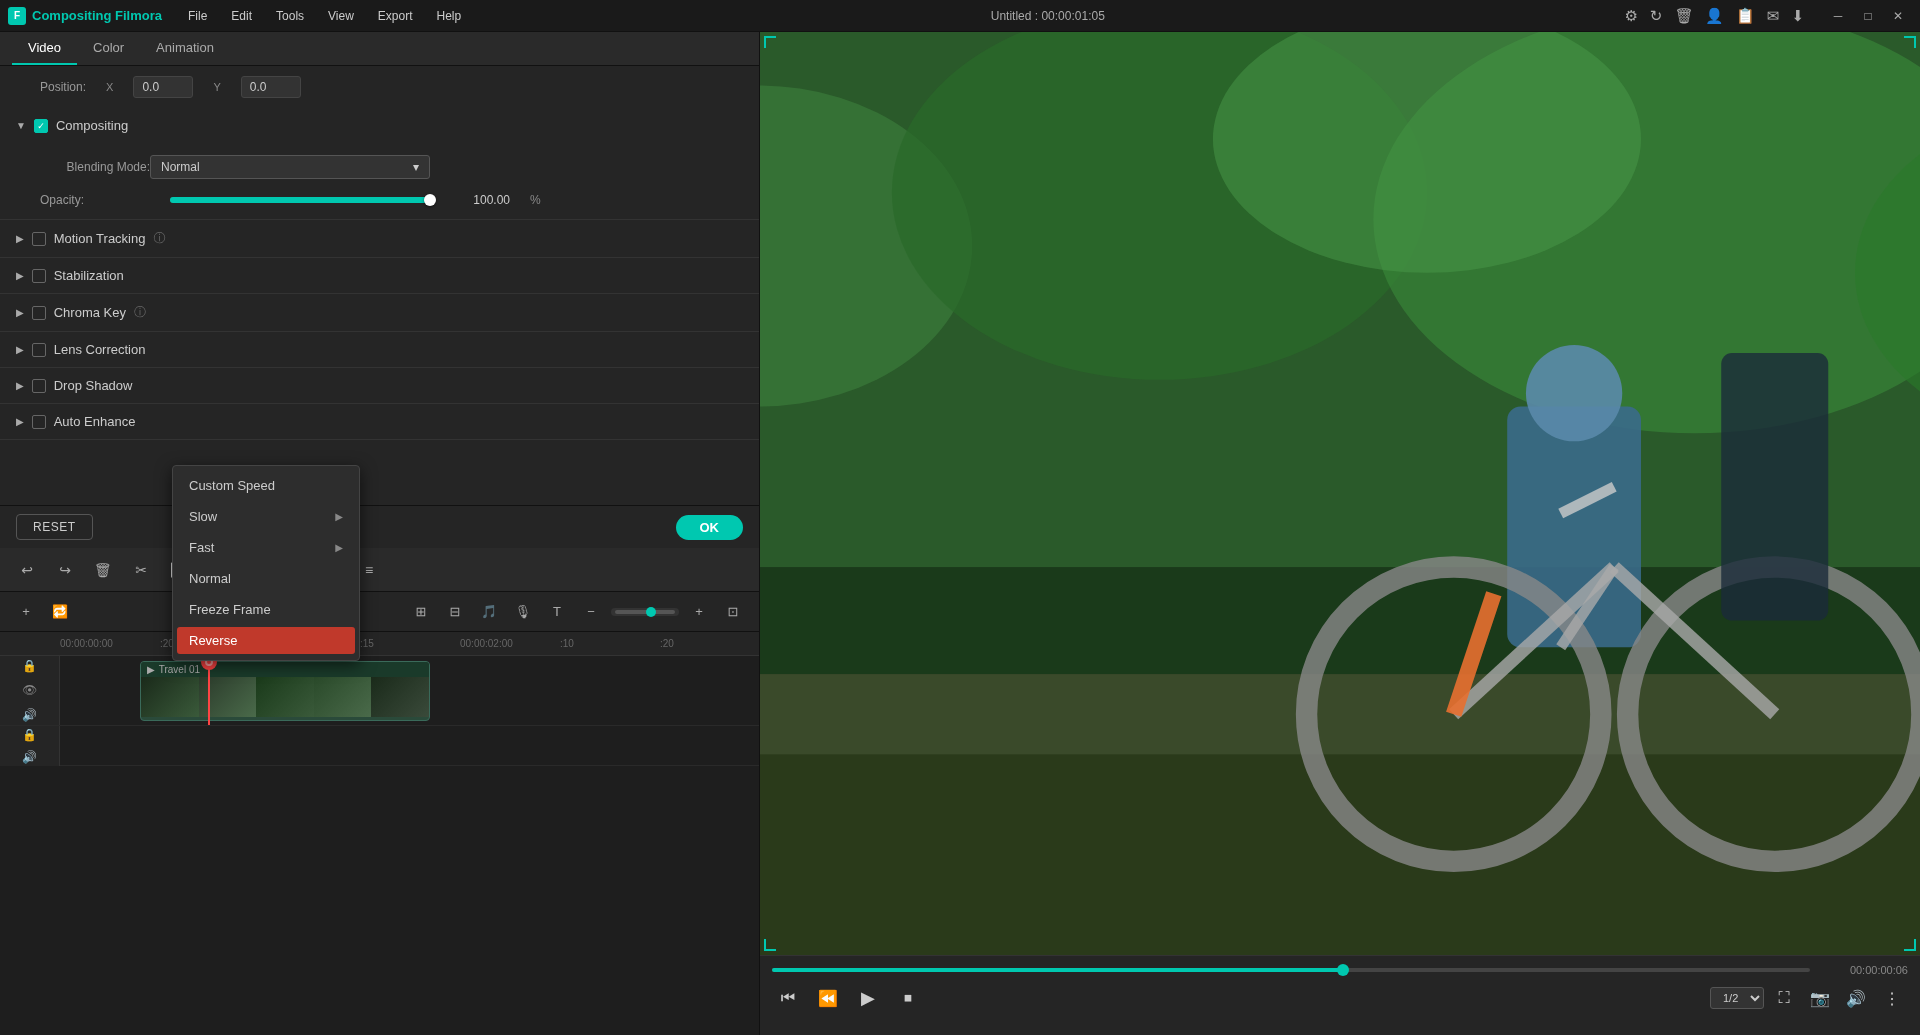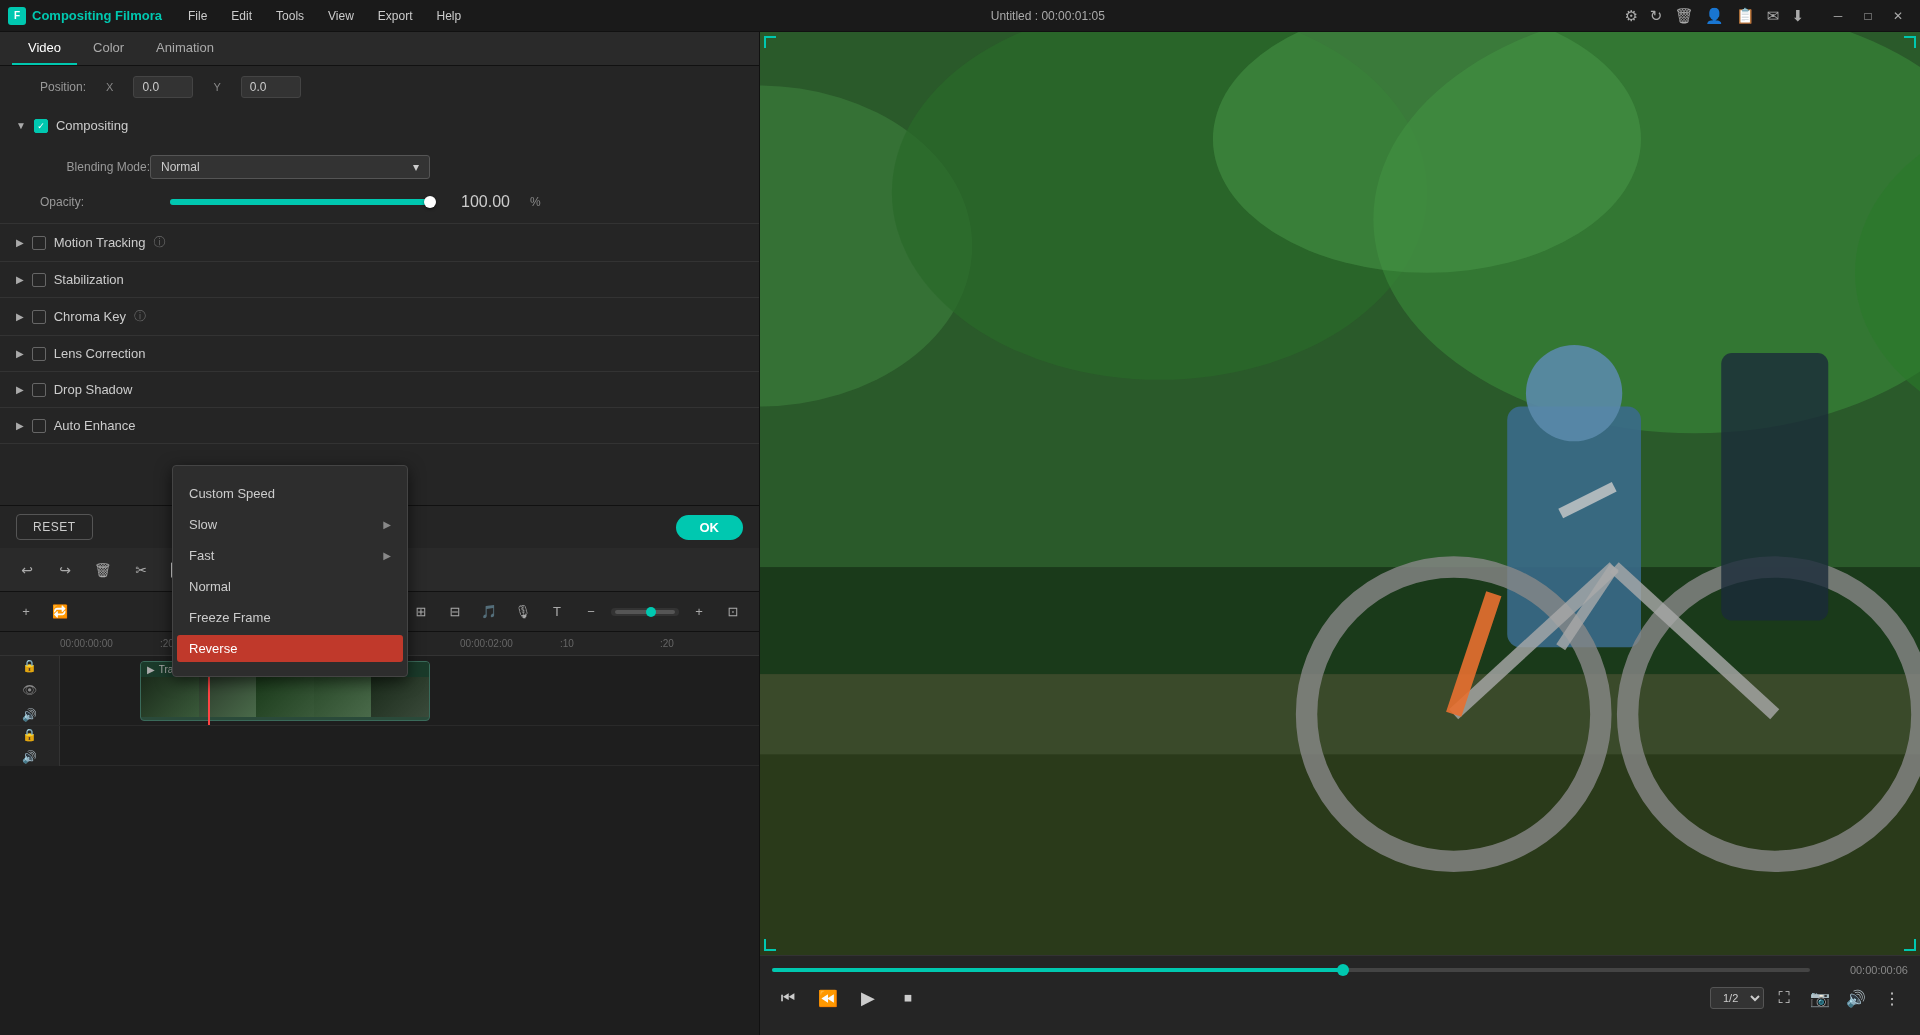--- a/index.html
+++ b/index.html
@@ -247,21 +247,21 @@
       transform: translate(-50%, -50%);
       width: 12px;
       height: 12px;
       background: #fff;
       border-radius: 50%;
       box-shadow: 0 1px 3px rgba(0,0,0,0.5);
     }
     .opacity-value {
       width: 60px;
       color: #ccc;
-      font-size: 16px;
+      font-size: 12px;
       text-align: right;
     }
     .opacity-unit { color: #888; font-size: 12px; }
 
     
     #toolbar {
       height: 44px;
       background: #2a2a2a;
       display: flex;
       align-items: center;
@@ -280,27 +280,27 @@
       color: #aaa;
       font-size: 14px;
     }
     .tool-btn.active { background: #3a3a3a; color: #00c8b0; }
 
     
     #context-menu {
       position: absolute;
       left: 172px;
       top: 465px;
-      width: 236px;
+      width: 188px;
       background: #2d2d2d;
       border: 1px solid #444;
       border-radius: 4px;
       z-index: 1000;
       box-shadow: 0 4px 16px rgba(0,0,0,0.6);
-      padding: 12px 0;
+      padding: 4px 0;
     }
     .ctx-item {
       padding: 8px 16px;
       cursor: pointer;
       display: flex;
       align-items: center;
       justify-content: space-between;
       font-size: 13px;
       color: #ccc;
     }

